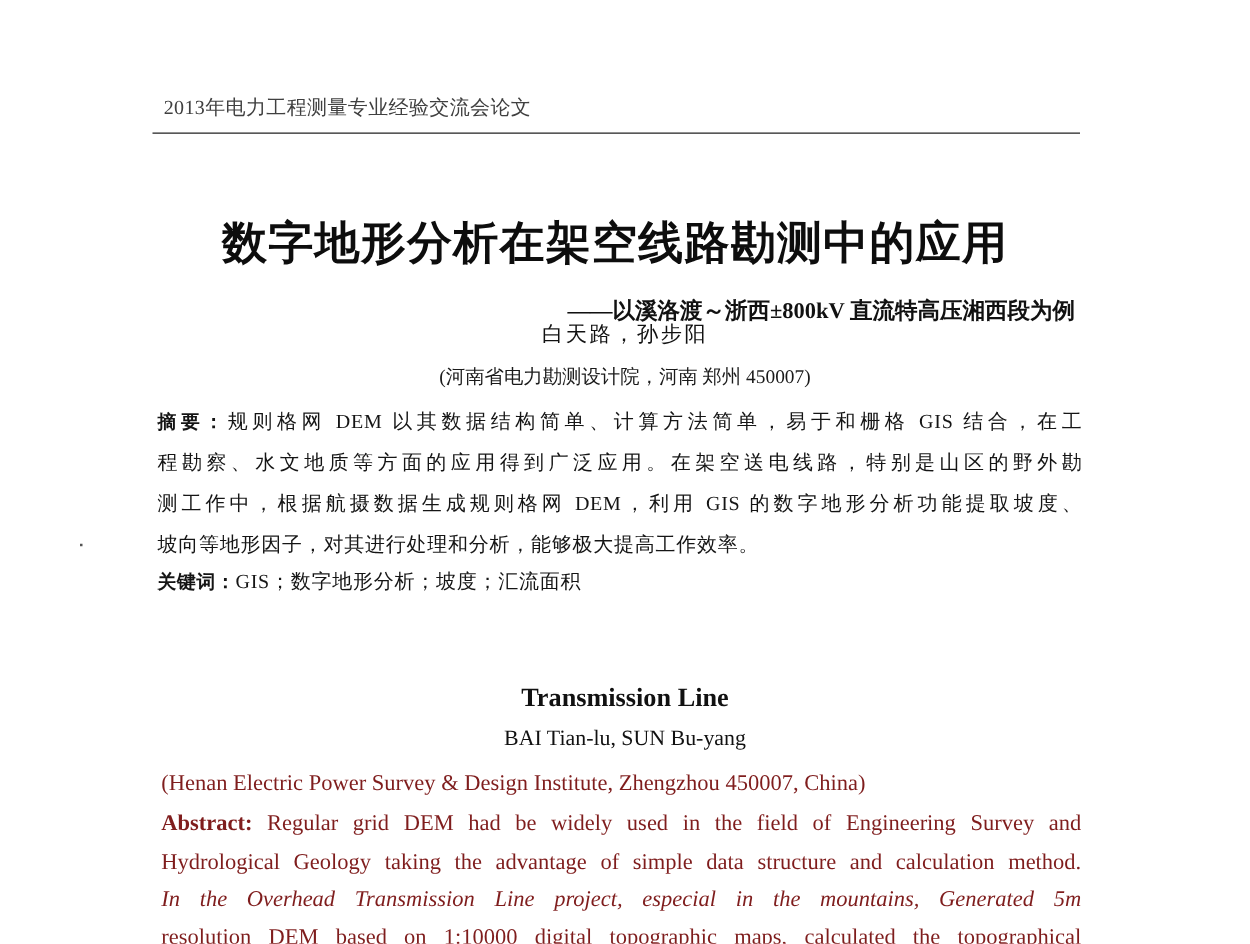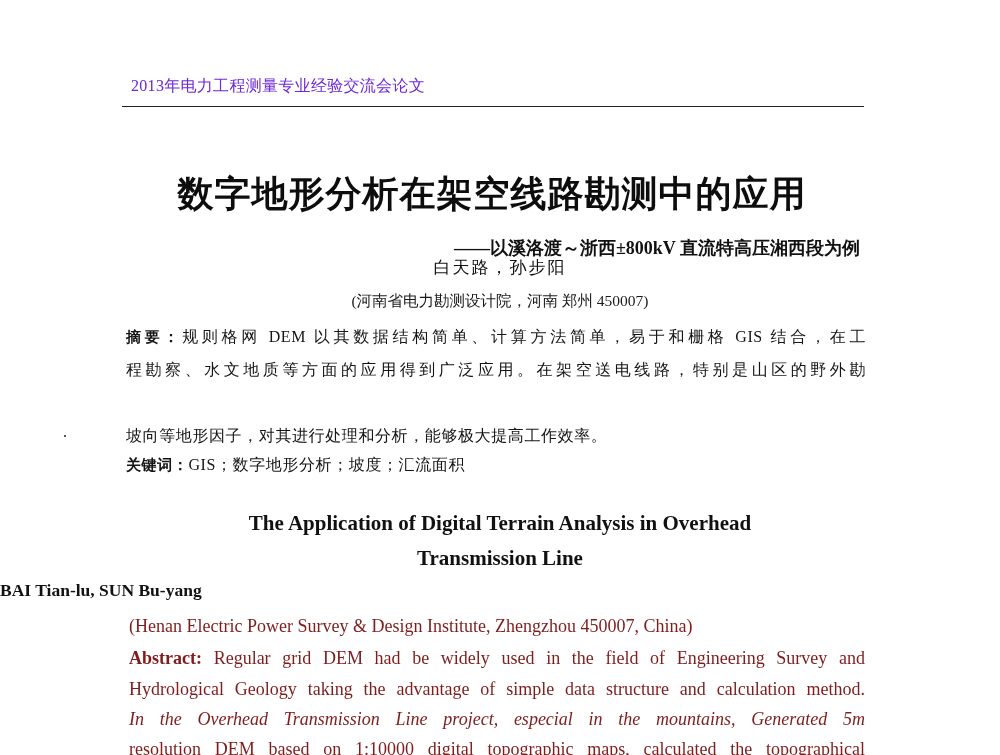--- a/index.html
+++ b/index.html
@@ -19,21 +19,21 @@
       position: absolute;
       left: 0; top: 0;
       width: 1000px; height: 755px;
     }
     .running-header {
       position: absolute;
       left: 131px;
       top: 76px;
       font-size: 16px;
       letter-spacing: 0.3px;
-      color: #6d28d9;
+      color: #404040;
     }
     .header-rule {
       position: absolute;
       left: 122px;
       top: 106px;
       width: 742px;
       height: 0;
       border-top: 1.5px solid #222;
     }
     .title-cn {
@@ -98,22 +98,22 @@
       text-align: center;
       font-weight: bold;
       font-size: 21px;
       color: #111;
     }
     .authors-en {
       position: absolute;
       left: 0;
       width: 1000px;
       top: 580px;
-      text-align: left;
-      font-weight: bold;
+      text-align: center;
+      font-weight: normal;
       font-size: 17.5px;
     }
     .en-line {
       position: absolute;
       left: 129px;
       width: 736px;
       font-size: 18px;
       color: #7f1d1d;
       white-space: nowrap;
     }
@@ -146,29 +146,29 @@
   <div class="subtitle-cn">——以溪洛渡～浙西±800kV 直流特高压湘西段为例</div>
 
   <div class="authors-cn">白天路，孙步阳</div>
 
   <div class="affil-cn">(河南省电力勘测设计院，河南  郑州  450007)</div>
 
   <div class="cn-para justify" style="top:360px;">程勘察、水文地质等方面的应用得到广泛应用。在架空送电线路，特别是山区的野外勘</div>
   <div class="cn-para justify" style="top:327px;">
     <span class="cn-label">摘要：</span><span>规则格网 DEM 以其数据结构简单、计算方法简单，易于和栅格 GIS 结合，在工</span>
   </div>
+  <div class="cn-para justify" style="top:393px;">测工作中，根据航摄数据生成规则格网 DEM，利用 GIS 的数字地形分析功能提取坡度、</div>
   <div class="cn-para" style="top:426px;">坡向等地形因子，对其进行处理和分析，能够极大提高工作效率。</div>
 
   <div class="stray-dot"></div>
 
   <div class="cn-para" style="top:455px;">
     <span class="cn-label">关键词：</span><span>GIS；数字地形分析；坡度；汇流面积</span>
   </div>
 
-  <div class="title-en" style="top:511px;">The Application of Digital Terrain Analysis in Overhead</div>
   <div class="title-en" style="top:546px;">Transmission Line</div>
 
   <div class="authors-en">BAI Tian-lu, SUN Bu-yang</div>
 
   <div class="en-line" style="top:616px;">(Henan Electric Power Survey &amp; Design Institute, Zhengzhou 450007, China)</div>
 
   <div class="en-line justify" style="top:648px;">
     <span class="en-label">Abstract:</span><span> Regular grid DEM had be widely used in the field of Engineering Survey and</span>
   </div>
   <div class="en-line justify" style="top:679px;">Hydrological Geology taking the advantage of simple data structure and calculation method.</div>

